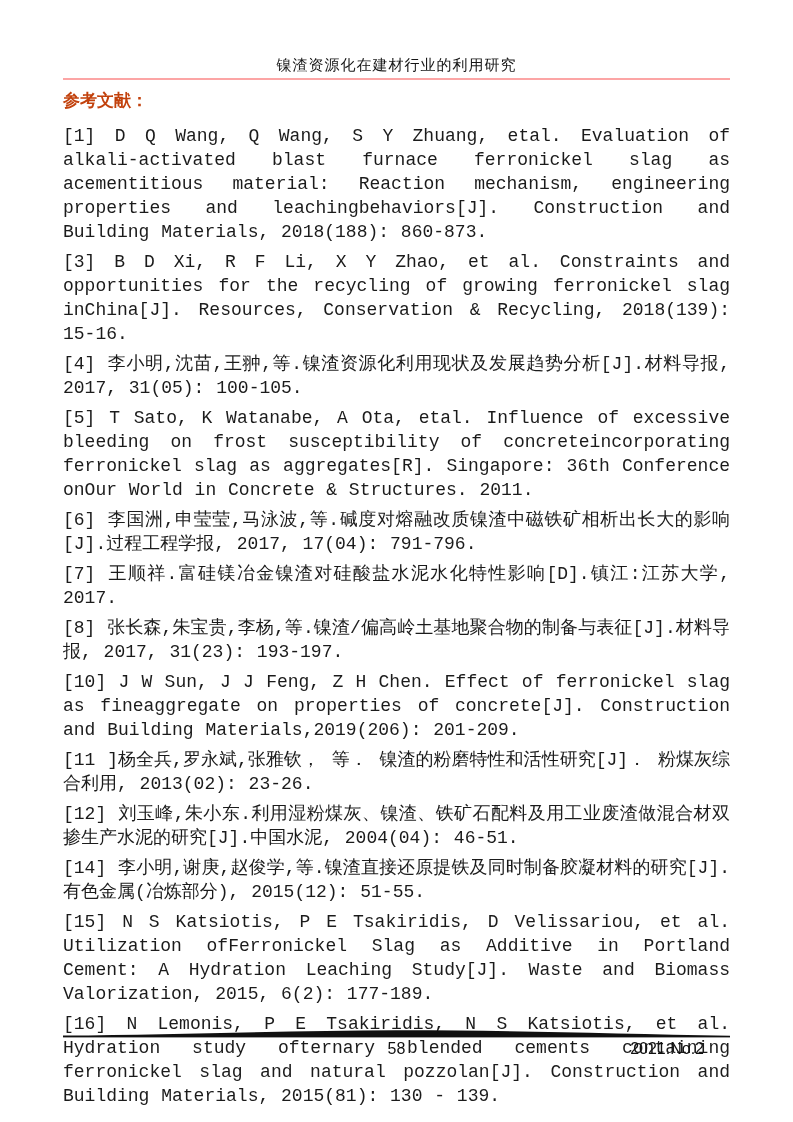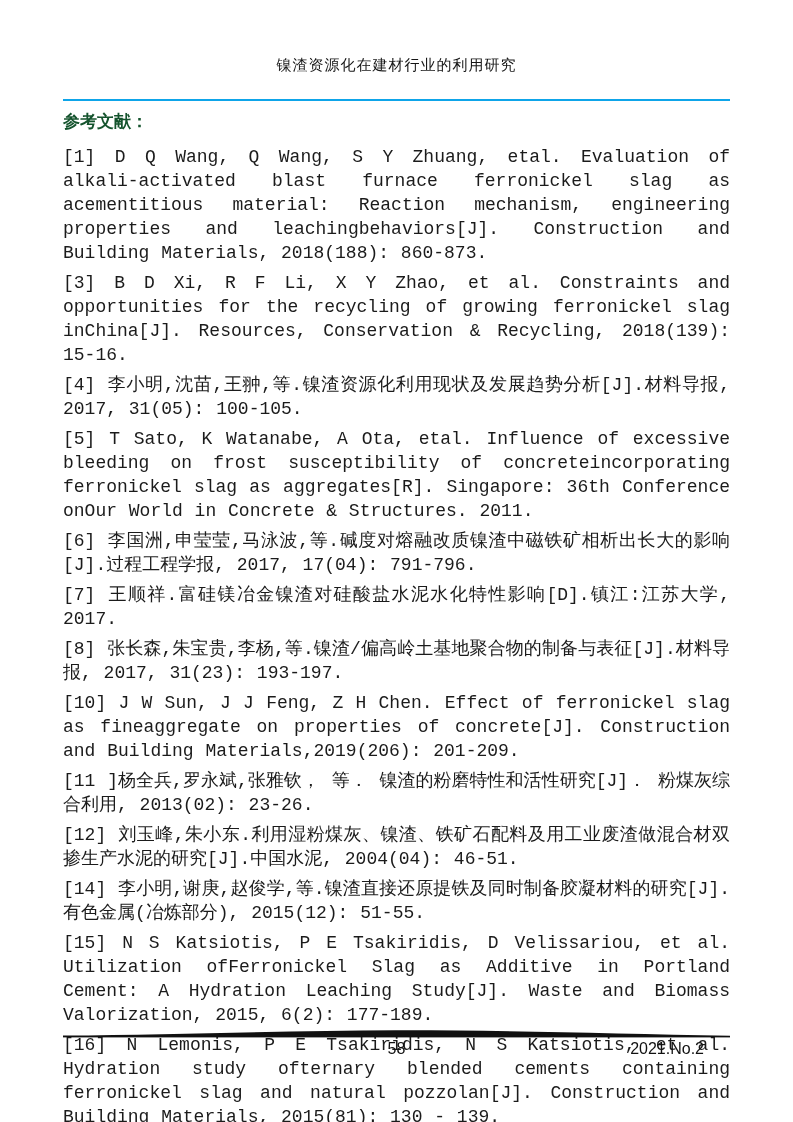--- a/index.html
+++ b/index.html
@@ -19,29 +19,29 @@
     position: absolute;
     left: 63px;
     top: 56px;
     width: 667px;
   }
   .doc-header-title {
     text-align: center;
     font-size: 15px;
     letter-spacing: 1px;
     color: #151515;
-    padding-bottom: 24px;
-    border-bottom: 2px solid #0ea5e9;
+    padding-bottom: 3px;
+    border-bottom: 2px solid #fca5a5;
     font-family: "Liberation Serif", "DejaVu Serif", serif;
   }
   .section-heading {
     font-size: 17px;
     font-weight: bold;
     margin: 9px 0 12px 0;
-    color: #14532d;
+    color: #c2410c;
     font-family: "Liberation Serif", "DejaVu Serif", serif;
   }
   .references p {
     font-size: 18px;
     line-height: 24px;
     text-align: justify;
     margin-bottom: 6px;
     word-spacing: 1px;
   }
   .footer {

